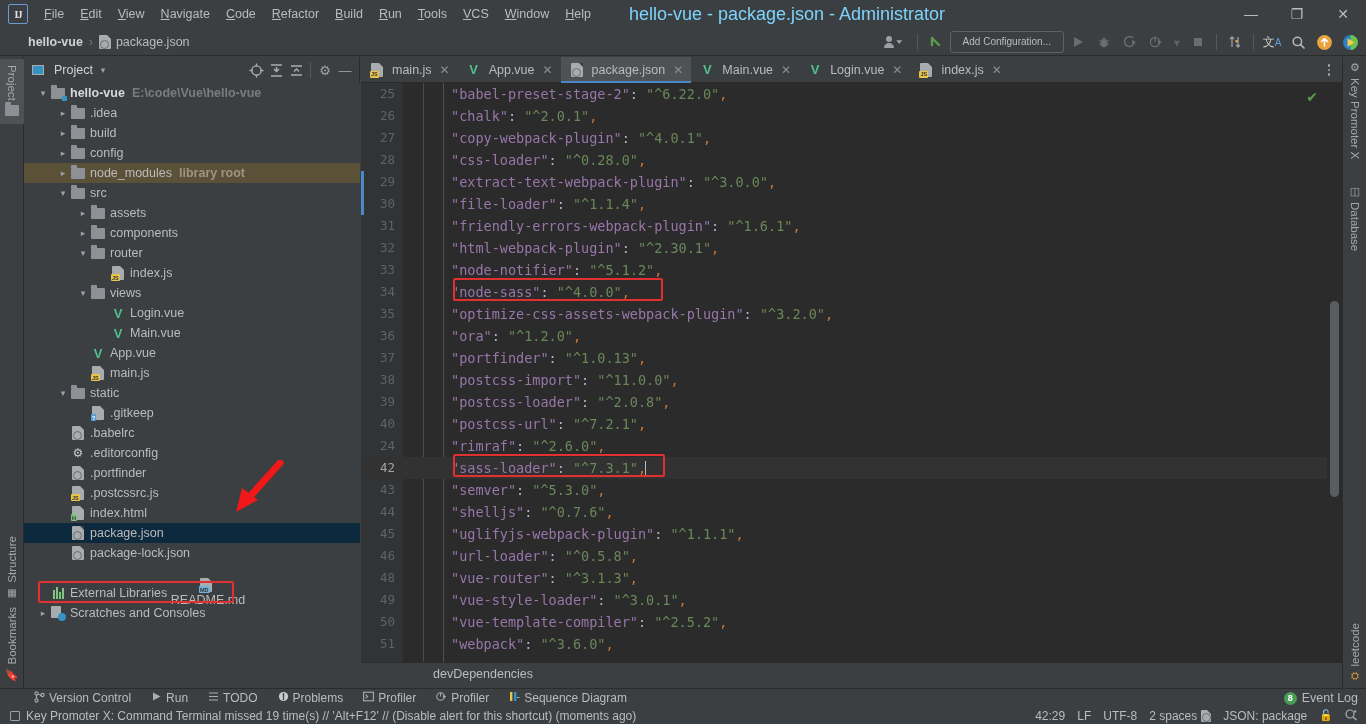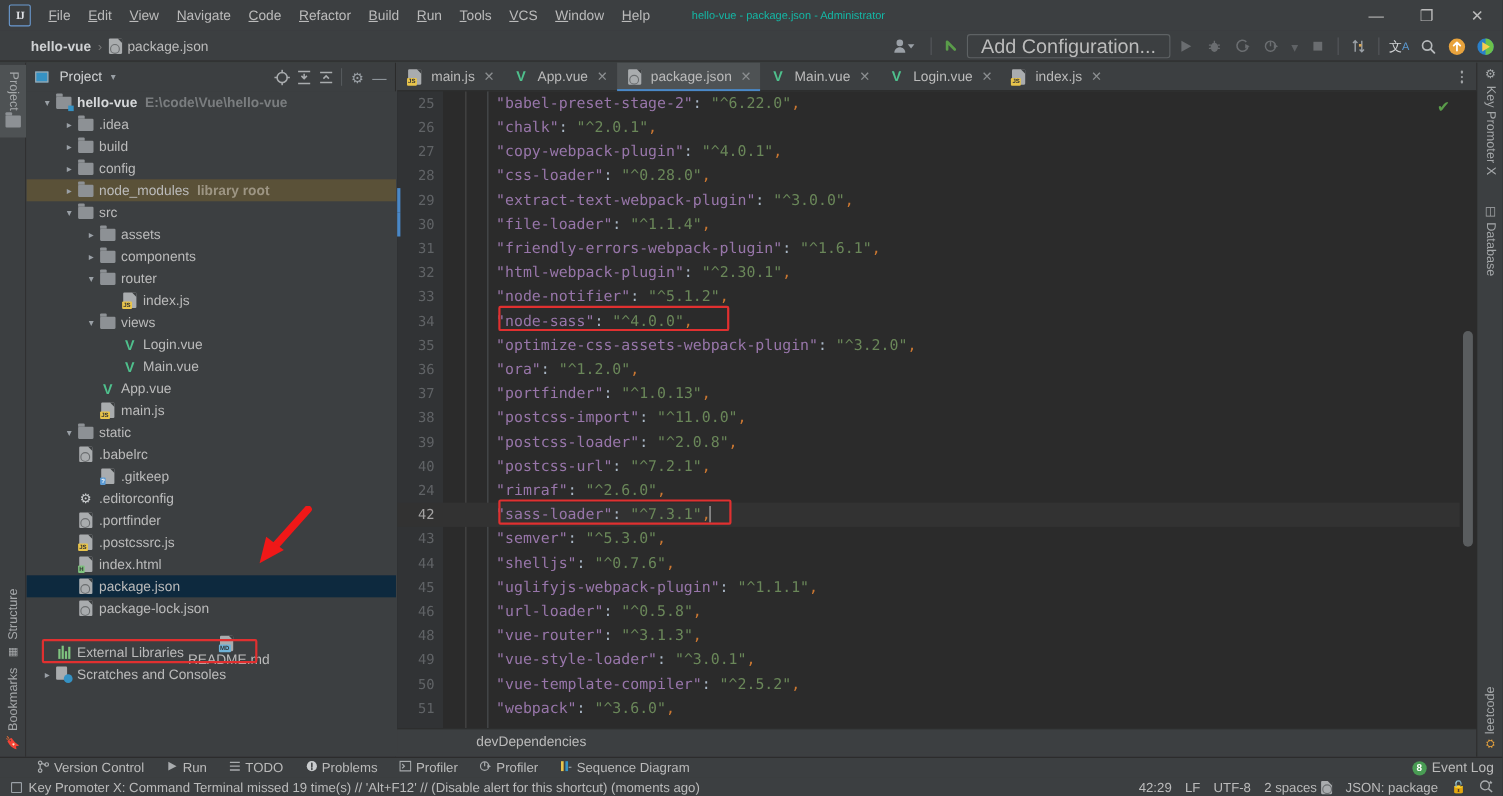--- a/index.html
+++ b/index.html
@@ -23,21 +23,21 @@
     border:1.5px solid #6b9bd2; border-radius:2px;
     display:flex; align-items:center; justify-content:center;
     color:#dfe1e5; font-size:10px; font-weight:bold; letter-spacing:-1px;
     font-family:"Liberation Serif", serif;
   }
   .menu-item{
     padding:3px 8px; color:#bbbbbb; font-size:12.5px; cursor:default; white-space:nowrap;
   }
   .menu-item u{ text-decoration:underline; }
   .win-title{
-    margin-left:30px; color:#14b8a6; font-size:10px; white-space:nowrap;
+    margin-left:30px; color:#7dd3fc; font-size:18px; white-space:nowrap;
   }
   .win-ctrls{
     position:absolute; right:0; top:0; height:28px; display:flex; align-items:center;
   }
   .win-btn{
     width:46px; height:28px; display:flex; align-items:center; justify-content:center;
     color:#bbbbbb; font-size:14px;
   }
 
   
@@ -52,21 +52,21 @@
     position:absolute; right:4px; top:0; height:28px; display:flex; align-items:center; gap:2px;
   }
   .tb-ico{
     width:24px;height:22px;display:flex;align-items:center;justify-content:center;
     color:#9aa0a6;
   }
   .tb-ico.dim{ color:#5f6265; }
   .tb-sep{ width:1px; height:16px; background:#55595c; margin:0 4px; }
   .addcfg{
     height:22px; line-height:20px; padding:0 12px; border:1px solid #5e6264; border-radius:3px;
-    color:#bbbbbb; font-size:18px; background:#3c3f41; white-space:nowrap;
+    color:#bbbbbb; font-size:10px; background:#3c3f41; white-space:nowrap;
   }
 
   
   .stripe-left{
     position:absolute; left:0; top:57px; width:24px; height:631px; background:#3c3f41;
     border-right:1px solid #2b2b2b;
   }
   .stripe-right{
     position:absolute; right:0; top:57px; width:24px; height:631px; background:#3c3f41;
     border-left:1px solid #2b2b2b;
@@ -548,35 +548,35 @@
           </span>
           <span class="tlabel">main.js</span>
         </div>
         <div class="trow" style="padding-left: 32px;">
           <span class="twist">▾</span>
           <span class="ticon">
             <span class="fold"></span>
           </span>
           <span class="tlabel">static</span>
         </div>
-        <div class="trow" style="padding-left: 32px;">
-          <span class="twist"></span>
-          <span class="ticon">
-            <span class="jsonico"></span>
-          </span>
-          <span class="tlabel">.babelrc</span>
-        </div>
         <div class="trow" style="padding-left: 52px;">
           <span class="twist"></span>
           <span class="ticon">
             <span class="fileico">
               <span class="badge" style="background:#5b9bd5;color:#fff">?</span>
             </span>
           </span>
           <span class="tlabel">.gitkeep</span>
+        </div>
+        <div class="trow" style="padding-left: 32px;">
+          <span class="twist"></span>
+          <span class="ticon">
+            <span class="jsonico"></span>
+          </span>
+          <span class="tlabel">.babelrc</span>
         </div>
         <div class="trow" style="padding-left: 32px;">
           <span class="twist"></span>
           <span class="ticon">
             <span class="gearico">⚙</span>
           </span>
           <span class="tlabel">.editorconfig</span>
         </div>
         <div class="trow" style="padding-left: 32px;">
           <span class="twist"></span>

